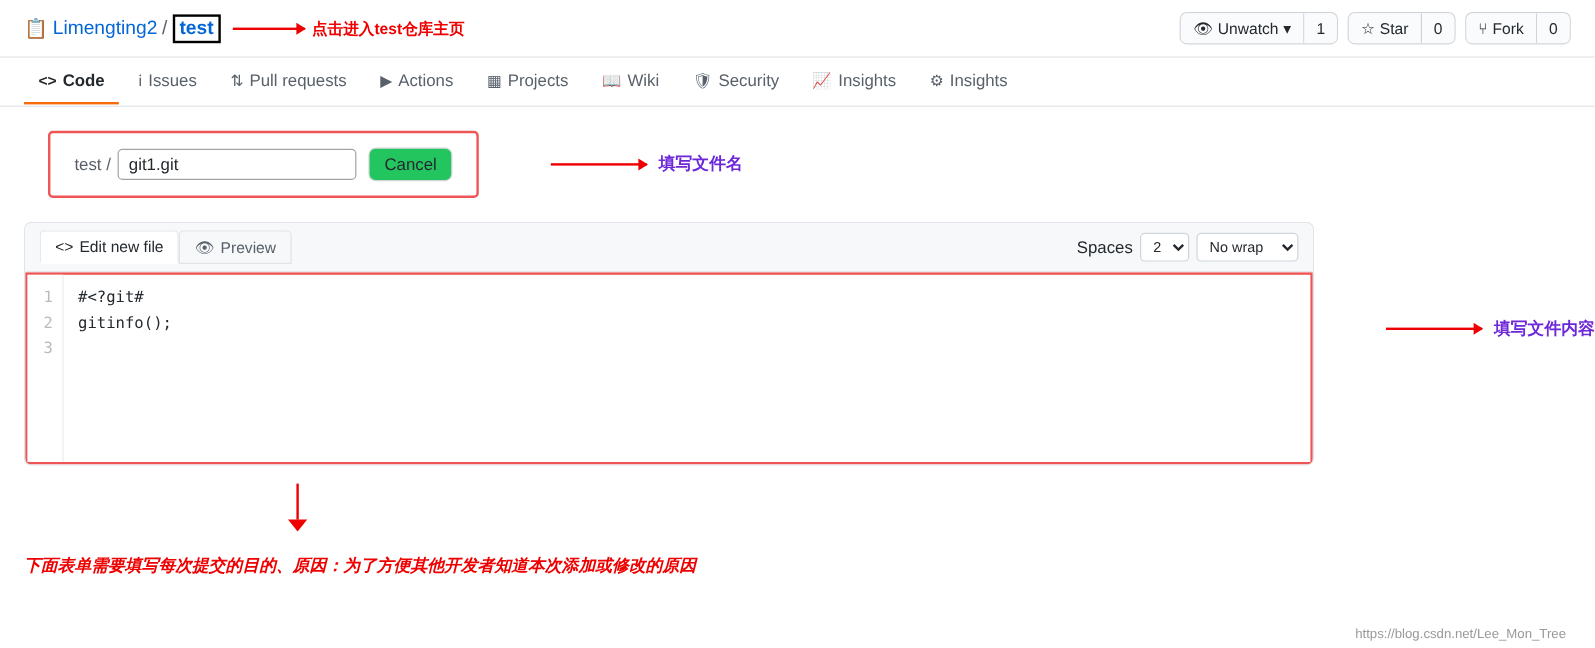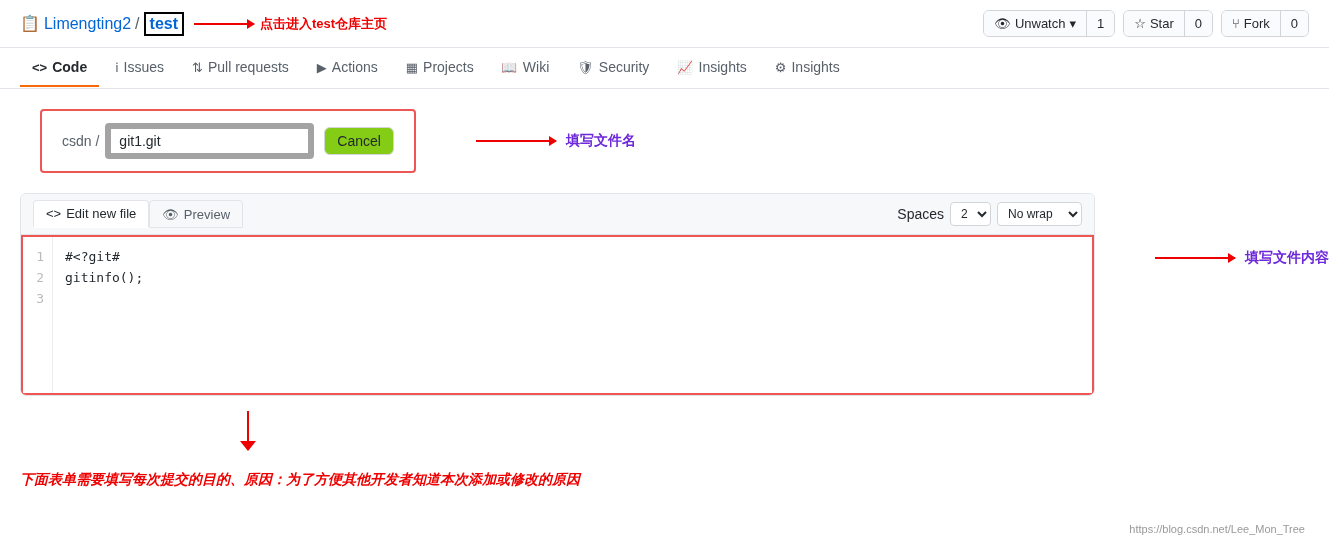--- a/index.html
+++ b/index.html
@@ -124,31 +124,31 @@
       border: 2px solid #e55;
       margin: 10px 20px;
       border-radius: 4px;
       width: fit-content;
     }
     .file-path-prefix {
       color: #586069;
       font-size: 14px;
     }
     .file-name-input {
-      border: 6px solid #a3a3a3;
+      border: 1px solid #a3a3a3;
       border-radius: 4px;
       padding: 4px 8px;
       font-size: 14px;
       outline: none;
       min-width: 120px;
       color: #24292e;
     }
     .cancel-btn {
       padding: 5px 12px;
-      background: #84cc16;
+      background: #22c55e;
       border: 1px solid #d1d5da;
       border-radius: 6px;
       cursor: pointer;
       font-size: 14px;
       color: #24292e;
       margin-left: 4px;
     }
 
     
     .editor-container {
@@ -396,21 +396,21 @@
     <span>Insights</span>
   </a>
   <a class="nav-tab">
     <span class="tab-icon">⚙</span>
     <span>Insights</span>
   </a>
 </nav>
 
 <div class="file-bar-wrapper">
   <div class="file-path-bar">
-    <span class="file-path-prefix">csdn /</span>
+    <span class="file-path-prefix">test /</span>
     <input class="file-name-input" type="text" value="git1.git" style="">
     <button class="cancel-btn">Cancel</button>
   </div>
   <div class="inline-anno">
     <span class="inline-arrow"></span>
     <span class="anno-text">填写文件名</span>
   </div>
 </div>
 
 <div class="editor-section">
@@ -444,21 +444,21 @@
           <div>1</div>
           <div>2</div>
           <div>3</div>
         </div>
         <div class="code-content">#&lt;?git#
 gitinfo();
 </div>
       </div>
     </div>
   </div>
-  <div class="inline-anno" style="margin-top: 56px; margin-left: 40px;">
+  <div class="inline-anno" style="margin-top: 80px; margin-left: 40px;">
     <span class="inline-arrow"></span>
     <span class="anno-text">填写文件内容</span>
   </div>
 </div>
 
 <div style="display:flex; flex-direction:column; align-items:flex-start; margin-left: 240px; margin-top: 5px;">
   <div class="annotation-down">
     <div class="arrow-down-line"></div>
     <div class="arrow-down-head"></div>
   </div>

